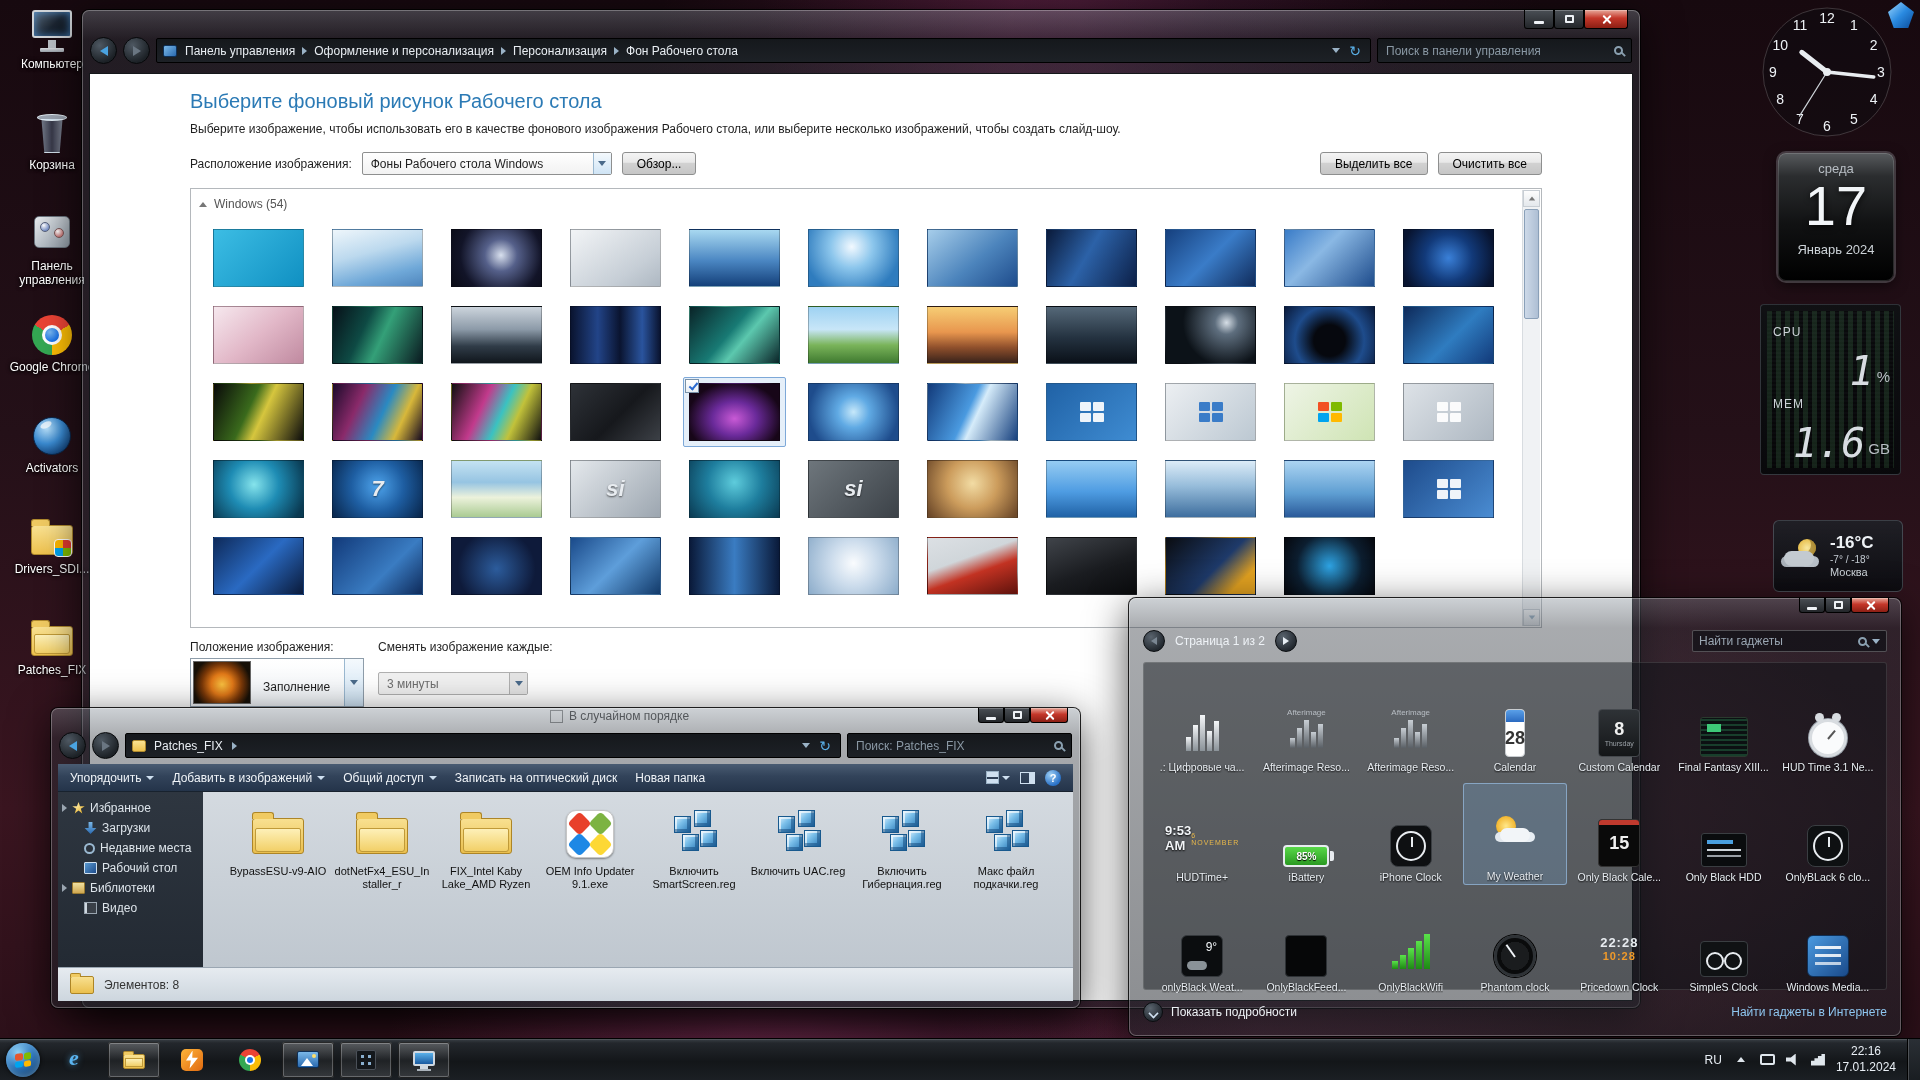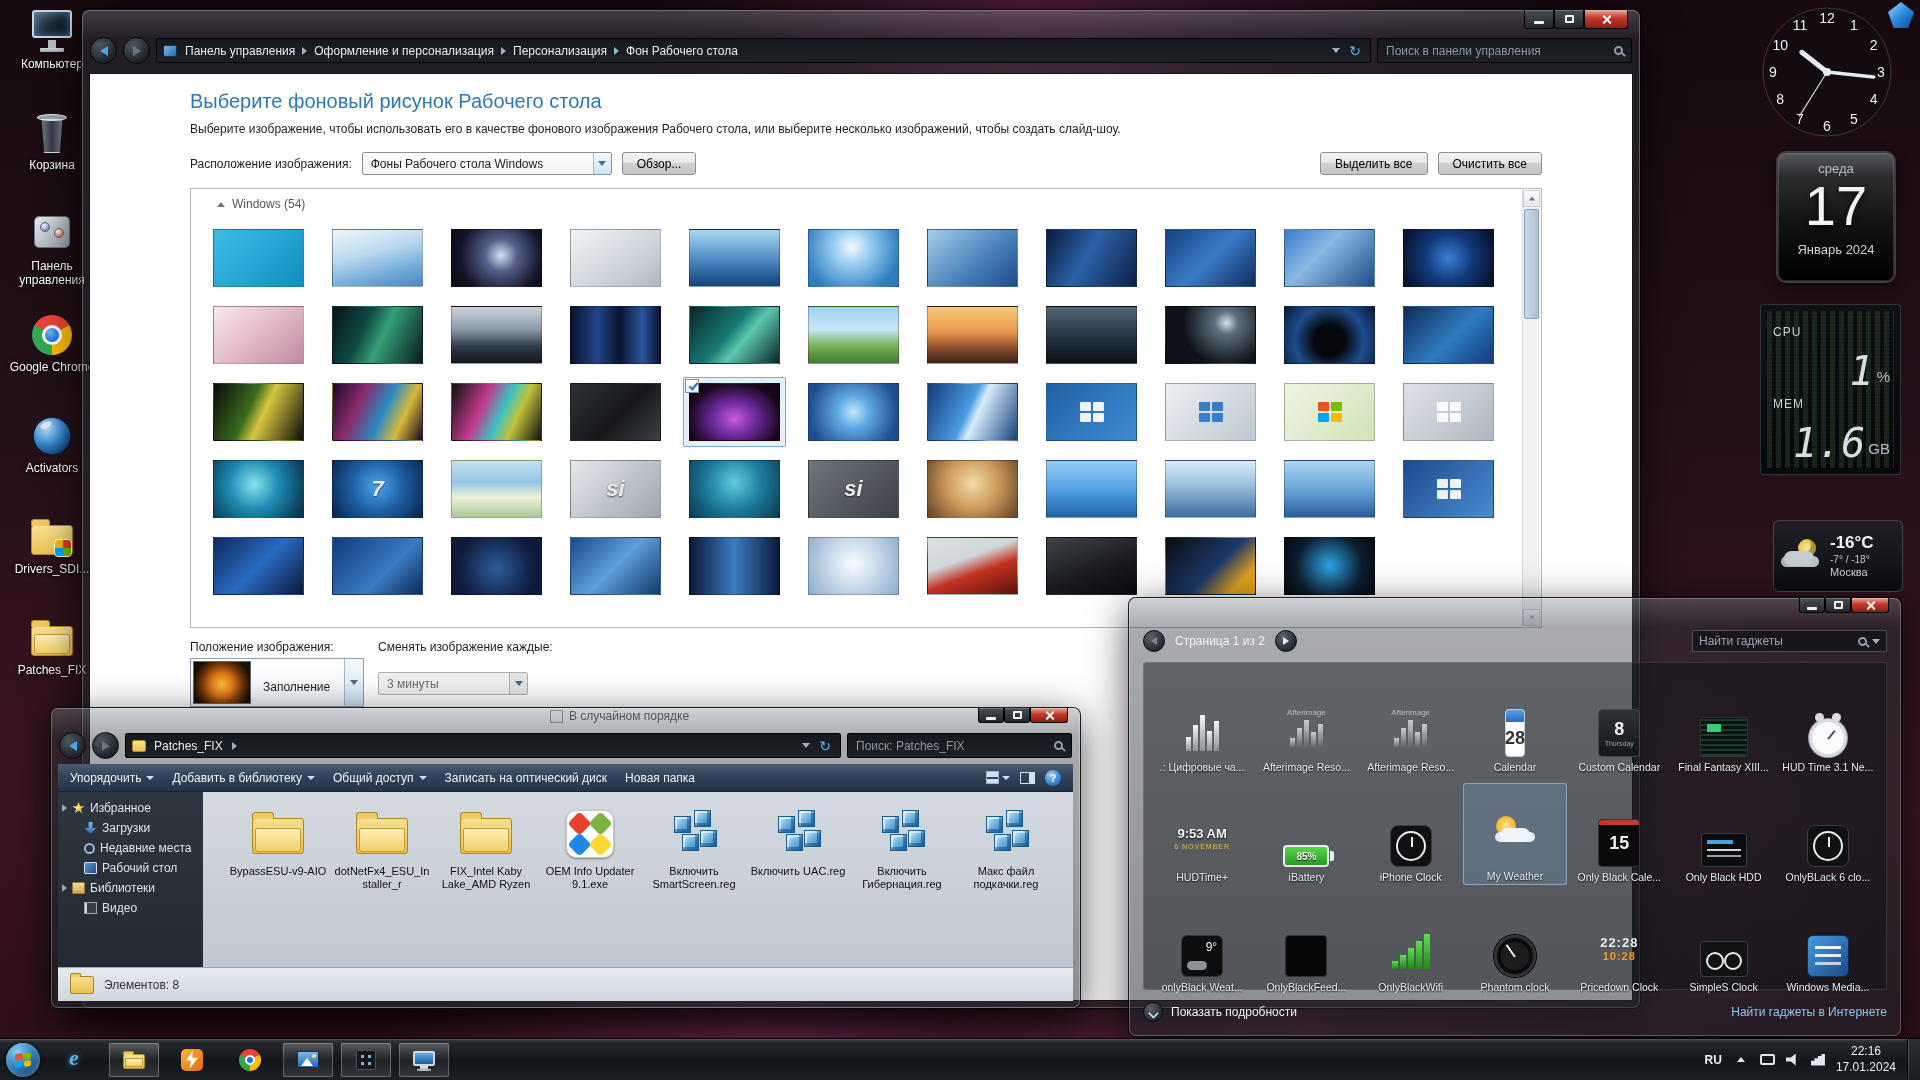--- a/index.html
+++ b/index.html
@@ -76,21 +76,21 @@
   .cp-controls{position:absolute;left:100px;top:78px;width:1352px;display:flex;align-items:center;gap:10px;}
   .lbl{font-size:12px;}
   .btn7{height:23px;padding:0 14px;background:linear-gradient(#f4f4f4,#e8e8e8 45%,#d2d2d2 46%,#c6c6c6);border:1px solid #8e8f8f;border-radius:3px;font-size:12px;color:#000;display:inline-flex;align-items:center;justify-content:center;cursor:pointer;}
   .sel7{height:23px;background:linear-gradient(#fff,#f2f2f2);border:1px solid #8e8f8f;border-radius:2px;display:flex;align-items:center;padding-left:8px;font-size:12px;cursor:pointer;}
   .sel7 .selarrow{margin-left:auto;width:18px;height:21px;background:linear-gradient(#f4f9fd,#cfe4f5);border-left:1px solid #9ab8d0;display:grid;place-items:center;}
   .sel7 .selarrow .tri-down{border-top-color:#4a6a8a;}
   .sel7.disabled{background:#f0f0f0;color:#6e6e6e;border-color:#b0b0b0;}
   .sel7.disabled .selarrow{background:#e4e4e4;border-left-color:#b0b0b0;}
   .spacer{flex:1;}
   .wp-listbox{position:absolute;left:100px;top:114px;width:1352px;height:440px;border:1px solid #b4b8bc;background:#fff;}
-  .wp-group-header{position:absolute;left:26px;top:8px;display:flex;align-items:center;gap:7px;color:#555;font-size:12px;}
+  .wp-group-header{position:absolute;left:8px;top:8px;display:flex;align-items:center;gap:7px;color:#555;font-size:12px;}
   .tri-up{width:0;height:0;border-left:4px solid transparent;border-right:4px solid transparent;border-bottom:5px solid #777;}
   .wp-grid{position:absolute;left:22px;top:40px;display:grid;grid-template-columns:repeat(11,91px);gap:19px 28px;}
   .thumb{width:91px;height:58px;position:relative;cursor:pointer;}
   .timg{position:absolute;inset:0;border:1px solid rgba(0,0,0,0.25);}
   .thumb.sel::before{content:"";position:absolute;inset:-6px;border:1px solid #7da8d8;background:rgba(150,190,230,0.25);border-radius:2px;}
   .thumbcheck{position:absolute;left:-4px;top:-4px;width:14px;height:14px;background:linear-gradient(#fff,#e8eef4);border:1px solid #7a92a8;z-index:3;}
   .thumbcheck::after{content:"";position:absolute;left:3px;top:3px;width:7px;height:3px;border-left:2px solid #2a6ad0;border-bottom:2px solid #2a6ad0;transform:rotate(-50deg);}
   .wlogo{position:absolute;left:50%;top:50%;transform:translate(-50%,-50%);display:grid;grid-template-columns:11px 11px;grid-template-rows:9px 9px;gap:2px;z-index:2;}
   .wlogo i{border-radius:1px;background:#fff;}
   .wlogo.win-white i{background:rgba(255,255,255,0.92);}
@@ -192,21 +192,21 @@
   .gi-calendar-dark .cday{font-size:18px;font-weight:bold;color:#f0f0f0;}
   .gi-calendar-dark .csub{font-size:7px;color:#9aa0a6;}
   .gi-calendar-black{width:42px;height:48px;background:#0a0a0a;border:1px solid #333;border-radius:4px;display:flex;flex-direction:column;align-items:center;justify-content:center;position:relative;margin:0 auto;}
   .gi-calendar-black::before{content:"";position:absolute;top:0;left:0;right:0;height:5px;background:#c03a2e;border-radius:3px 3px 0 0;}
   .gi-calendar-black .cday{font-size:18px;font-weight:bold;color:#f0f0f0;}
   .gi-panel-green{width:48px;height:40px;background:#0c1012;border:1px solid #2a3a2e;border-radius:3px;background-image:repeating-linear-gradient(0deg,rgba(60,200,120,0.25) 0 2px,transparent 2px 5px);position:relative;}
   .gi-panel-green::after{content:"";position:absolute;left:6px;top:6px;width:14px;height:8px;background:#3ec878;}
   .gi-alarm{width:38px;height:38px;border-radius:50%;background:#fafbfc;border:3px solid #d8dce0;box-shadow:0 0 0 1px #9aa2aa;position:relative;}
   .gi-alarm::before{content:"";position:absolute;top:-9px;left:3px;width:9px;height:9px;border-radius:50%;background:#d8dce0;box-shadow:17px 0 0 #d8dce0;}
   .gi-alarm::after{content:"";position:absolute;left:15px;top:6px;width:2px;height:11px;background:#555;transform-origin:bottom;transform:rotate(40deg);}
-  .gi-hudtime{flex-direction:column;display:flex;}
+  .gi-hudtime{flex-direction:row;display:flex;}
   .ht-t{font-size:13px;font-weight:bold;color:#f2f5f8;text-shadow:0 1px 2px #000;}
   .ht-d{font-size:7px;color:#e8b84a;letter-spacing:1px;margin-top:2px;}
   .gi-battery{width:46px;height:22px;border:2px solid #e8ecf0;border-radius:4px;background:linear-gradient(#58d848,#2a9a22);position:relative;display:flex;align-items:center;justify-content:center;margin:0 auto;flex:0 0 auto;}
   .gi-battery::after{content:"";position:absolute;right:-7px;top:4px;width:4px;height:10px;background:#e8ecf0;border-radius:0 2px 2px 0;}
   .gi-battery .pct{font-size:10px;color:#fff;font-weight:bold;text-shadow:0 1px 1px #000;}
   .gi-clock-dark{width:42px;height:42px;background:#0e1012;border-radius:8px;border:1px solid #3a3e42;position:relative;margin:0 auto;flex:0 0 auto;}
   .gi-clock-dark::before{content:"";position:absolute;inset:5px;border:2px solid #e8ecf0;border-radius:50%;}
   .gi-clock-dark::after{content:"";position:absolute;left:20px;top:11px;width:2px;height:10px;background:#e8ecf0;}
   .gi-weather-sun{position:relative;}
   .gi-weather-sun::before{content:"";position:absolute;left:12px;top:8px;width:20px;height:20px;border-radius:50%;background:radial-gradient(#ffe88a,#f2b52e 70%);}
@@ -283,21 +283,21 @@
   .t-chrome .s3{left:10px;top:10px;width:6px;height:6px;border-radius:50%;background:#1a73e8;}
   .t-cpwin .s1{left:2px;top:4px;width:22px;height:17px;background:linear-gradient(#7ab8e8,#2a6ab0);border:1px solid #0e3058;border-radius:2px;}
   .t-cpwin .s2{left:6px;top:11px;width:0;height:0;border-left:6px solid transparent;border-right:6px solid transparent;border-bottom:8px solid #fff;}
   .t-cpwin .s3{left:17px;top:7px;width:4px;height:4px;border-radius:50%;background:#ffe06a;}
   .t-gwin .s1{left:3px;top:3px;width:20px;height:20px;background:#14181c;border:1px solid #4a5058;border-radius:2px;}
   .t-gwin .s2{left:8px;top:8px;width:3px;height:3px;background:#8ab0d0;box-shadow:7px 0 0 #8ab0d0,0 7px 0 #8ab0d0,7px 7px 0 #8ab0d0;}
   .t-sdi .s1{left:2px;top:4px;width:22px;height:15px;background:linear-gradient(#5ab0e8,#1a5aa0);border:2px solid #d0d8e0;border-radius:2px;}
   .t-sdi .s2{left:9px;top:19px;width:8px;height:3px;background:#d0d8e0;}
   .t-sdi .s3{left:6px;top:22px;width:14px;height:2px;background:#aab2ba;}
   .tray{margin-left:auto;display:flex;align-items:center;gap:11px;color:#e8eef4;font-size:12px;}
-  .tray-lang{cursor:pointer;font-weight:bold;}
+  .tray-lang{cursor:pointer;}
   .tray-up{width:16px;height:16px;display:grid;place-items:center;cursor:pointer;}
   .tri-up-w{width:0;height:0;border-left:4px solid transparent;border-right:4px solid transparent;border-bottom:5px solid #dfe6ec;}
   .ti{display:block;cursor:pointer;}
   .ti-display{width:15px;height:11px;border:2px solid #dfe6ec;border-radius:2px;}
   .ti-volume{width:14px;height:12px;background:#dfe6ec;clip-path:polygon(0 33%,35% 33%,70% 0,70% 100%,35% 67%,0 67%);}
   .ti-net{width:14px;height:12px;background:#dfe6ec;clip-path:polygon(0 60%,25% 60%,25% 40%,50% 40%,50% 20%,75% 20%,75% 0,100% 0,100% 100%,0 100%);}
   .tray-clock{text-align:center;line-height:1.3;font-size:12px;cursor:pointer;}
   .show-desktop{width:13px;height:42px;border-left:1px solid #000;box-shadow:inset 1px 0 0 rgba(255,255,255,0.2);background:linear-gradient(180deg,#2a2f35,#191d21);cursor:pointer;}
 </style>
 </head>
@@ -696,21 +696,21 @@
         <span class="mag"></span>
       </div>
     </div>
     <div class="ex-toolbar">
       <div style="display:flex;align-items:center;gap:18px;" id="ex-toolbar-items">
           <span class="tb-item">
             <span>Упорядочить</span>
             <i class="tb-caret"></i>
           </span>
           <span class="tb-item">
-            <span>Добавить в библиотеку</span>
+            <span>Добавить в изображений</span>
             <i class="tb-caret"></i>
           </span>
           <span class="tb-item">
             <span>Общий доступ</span>
             <i class="tb-caret"></i>
           </span>
           <span class="tb-item">
             <span>Записать на оптический диск</span>
           </span>
           <span class="tb-item">

